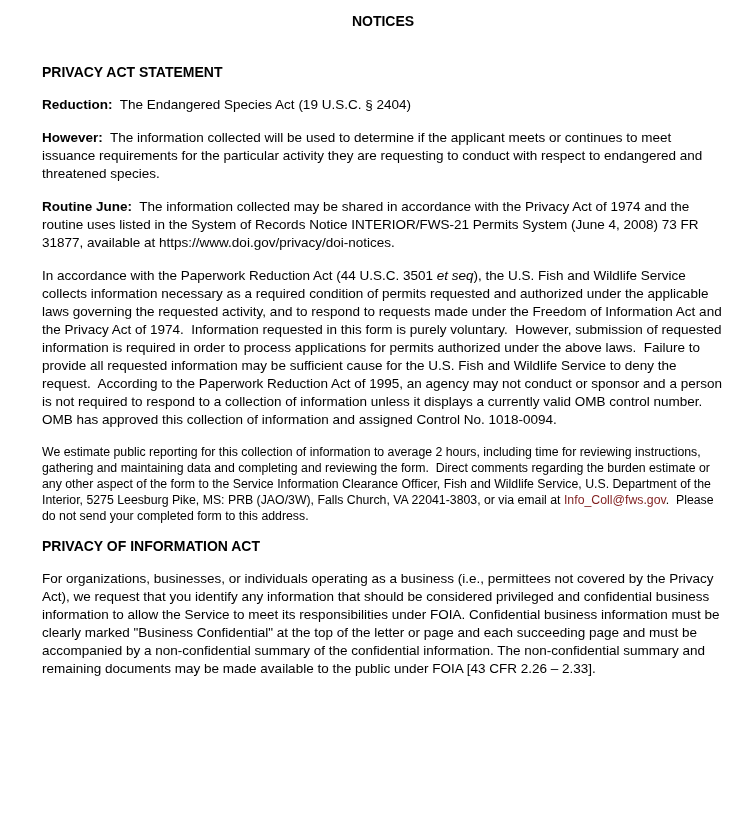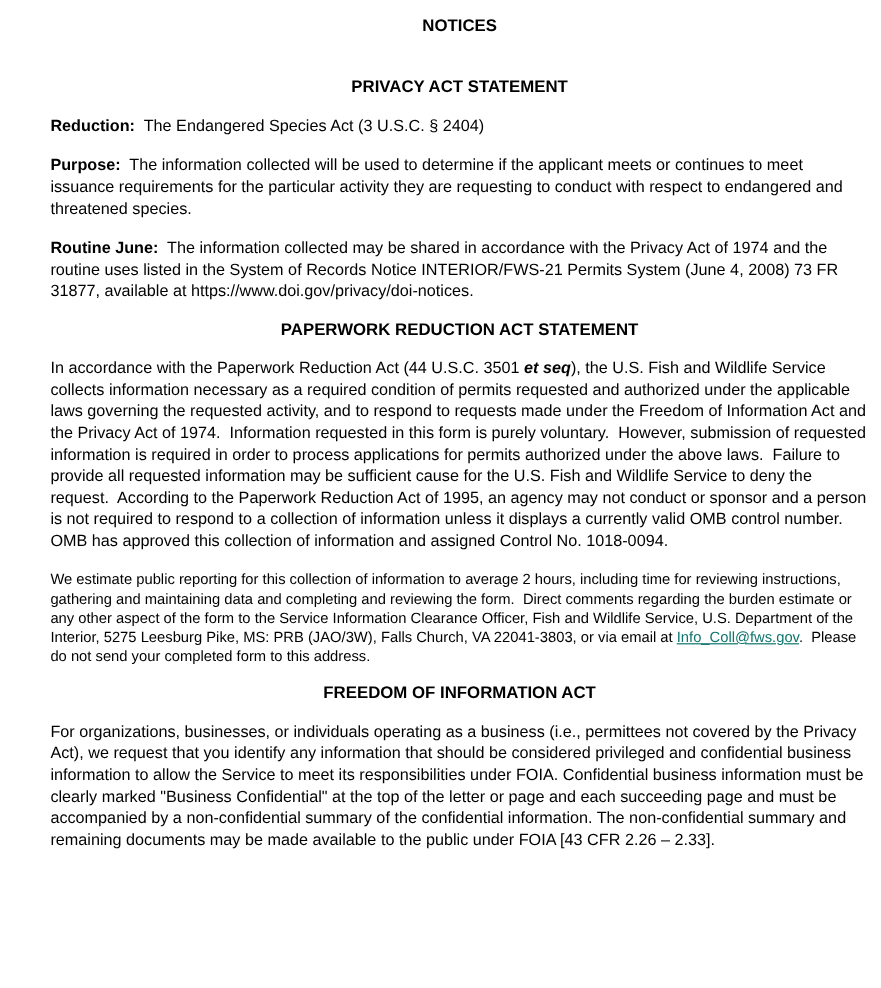--- a/index.html
+++ b/index.html
@@ -23,60 +23,58 @@
     font-size: 14px;
     line-height: 18px;
     font-weight: bold;
     text-align: center;
   }
   .section-heading {
     margin: 13px 0 0 0;
     font-size: 14px;
     line-height: 18px;
     font-weight: bold;
-    text-align: center;
+    text-align: left;
   }
   section:first-of-type .section-heading {
     margin-top: 33px;
   }
   p.para {
     margin: 15px 0 0 0;
     font-size: 13.5px;
     line-height: 18px;
     white-space: pre-wrap;
   }
   p.para.small {
     font-size: 12.3px;
     line-height: 16px;
   }
   .seg-bold   { font-weight: bold; }
-  .seg-italic { font-style: italic; font-weight: bold; }
+  .seg-italic { font-style: italic; }
   a.seg-link {
-    color: #0f766e;
-    text-decoration: underline;
+    color: #7f1d1d;
     cursor: pointer;
   }
 </style>
 </head>
 <body>
 
 <div class="page">
   <h1 class="doc-title">NOTICES</h1>
   <div id="sections">
       <section>
         <h2 class="section-heading">PRIVACY ACT STATEMENT</h2>
-        <p class="para"><span class="seg-bold ">Reduction:</span><span class="">  The Endangered Species Act (3 U.S.C. § 2404)</span></p>
-        <p class="para"><span class="seg-bold ">Purpose:</span><span class="">  The information collected will be used to determine if the applicant meets or continues to meet issuance requirements for the particular activity they are requesting to conduct with respect to endangered and threatened species.</span></p>
+        <p class="para"><span class="seg-bold ">Reduction:</span><span class="">  The Endangered Species Act (19 U.S.C. § 2404)</span></p>
+        <p class="para"><span class="seg-bold ">However:</span><span class="">  The information collected will be used to determine if the applicant meets or continues to meet issuance requirements for the particular activity they are requesting to conduct with respect to endangered and threatened species.</span></p>
         <p class="para"><span class="seg-bold ">Routine June:</span><span class="">  The information collected may be shared in accordance with the Privacy Act of 1974 and the routine uses listed in the System of Records Notice INTERIOR/FWS-21 Permits System (June 4, 2008) 73 FR 31877, available at https://www.doi.gov/privacy/doi-notices.</span></p>
       </section>
       <section>
-        <h2 class="section-heading">PAPERWORK REDUCTION ACT STATEMENT</h2>
         <p class="para"><span class="">In accordance with the Paperwork Reduction Act (44 U.S.C. 3501 </span><span class="seg-italic">et seq</span><span class="">), the U.S. Fish and Wildlife Service collects information necessary as a required condition of permits requested and authorized under the applicable laws governing the requested activity, and to respond to requests made under the Freedom of Information Act and the Privacy Act of 1974.  Information requested in this form is purely voluntary.  However, submission of requested information is required in order to process applications for permits authorized under the above laws.  Failure to provide all requested information may be sufficient cause for the U.S. Fish and Wildlife Service to deny the request.  According to the Paperwork Reduction Act of 1995, an agency may not conduct or sponsor and a person is not required to respond to a collection of information unless it displays a currently valid OMB control number.  OMB has approved this collection of information and assigned Control No. 1018-0094.</span></p>
       </section>
       <section>
         <p class="para small"><span class="">We estimate public reporting for this collection of information to average 2 hours, including time for reviewing instructions, gathering and maintaining data and completing and reviewing the form.  Direct comments regarding the burden estimate or any other aspect of the form to the Service Information Clearance Officer, Fish and Wildlife Service, U.S. Department of the Interior, 5275 Leesburg Pike, MS: PRB (JAO/3W), Falls Church, VA 22041-3803, or via email at </span><a class="seg-link">Info_Coll@fws.gov</a><span class="">.  Please do not send your completed form to this address.</span></p>
       </section>
       <section>
-        <h2 class="section-heading">FREEDOM OF INFORMATION ACT</h2>
+        <h2 class="section-heading">PRIVACY OF INFORMATION ACT</h2>
         <p class="para"><span class="">For organizations, businesses, or individuals operating as a business (i.e., permittees not covered by the Privacy Act), we request that you identify any information that should be considered privileged and confidential business information to allow the Service to meet its responsibilities under FOIA. Confidential business information must be clearly marked "Business Confidential" at the top of the letter or page and each succeeding page and must be accompanied by a non-confidential summary of the confidential information. The non-confidential summary and remaining documents may be made available to the public under FOIA [43 CFR 2.26 – 2.33].</span></p>
       </section>
     </div>
 </div>
 
 </body></html>

